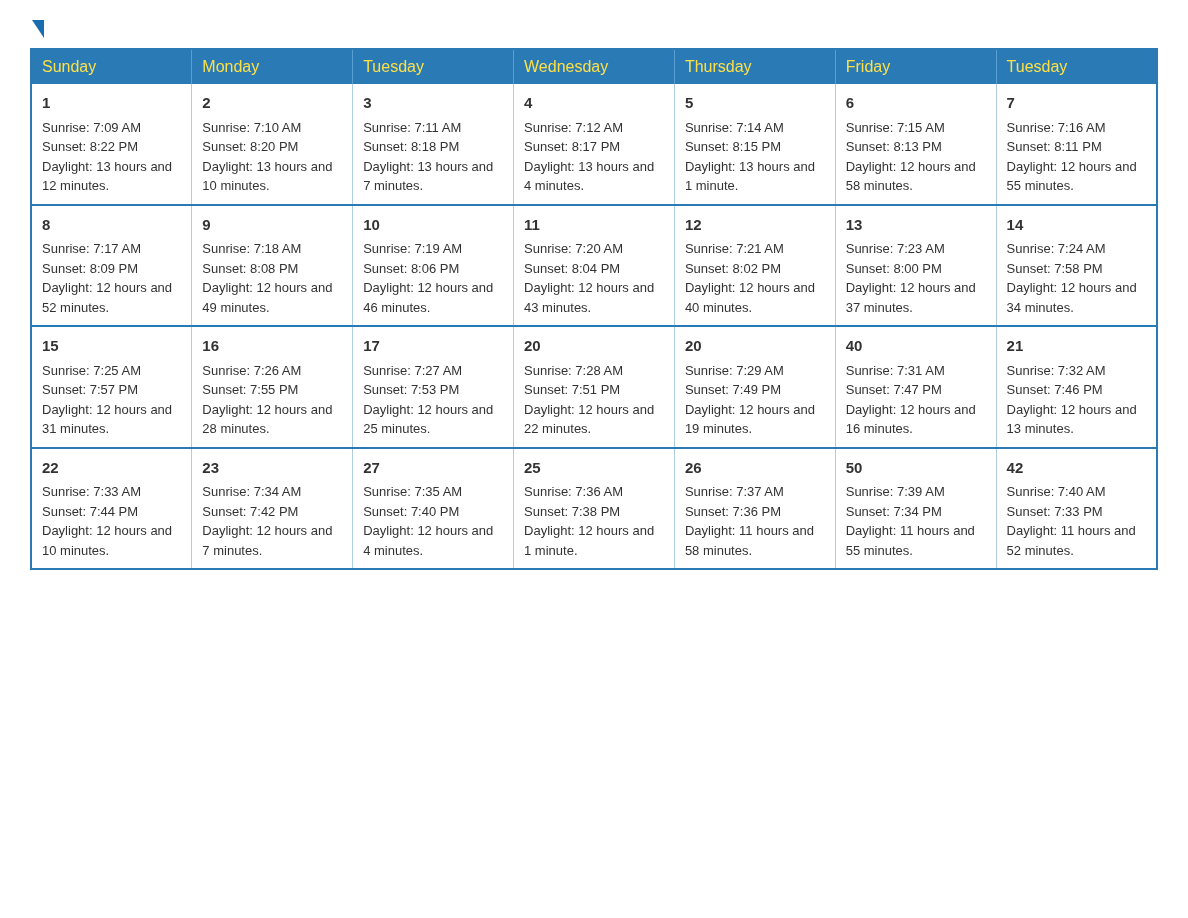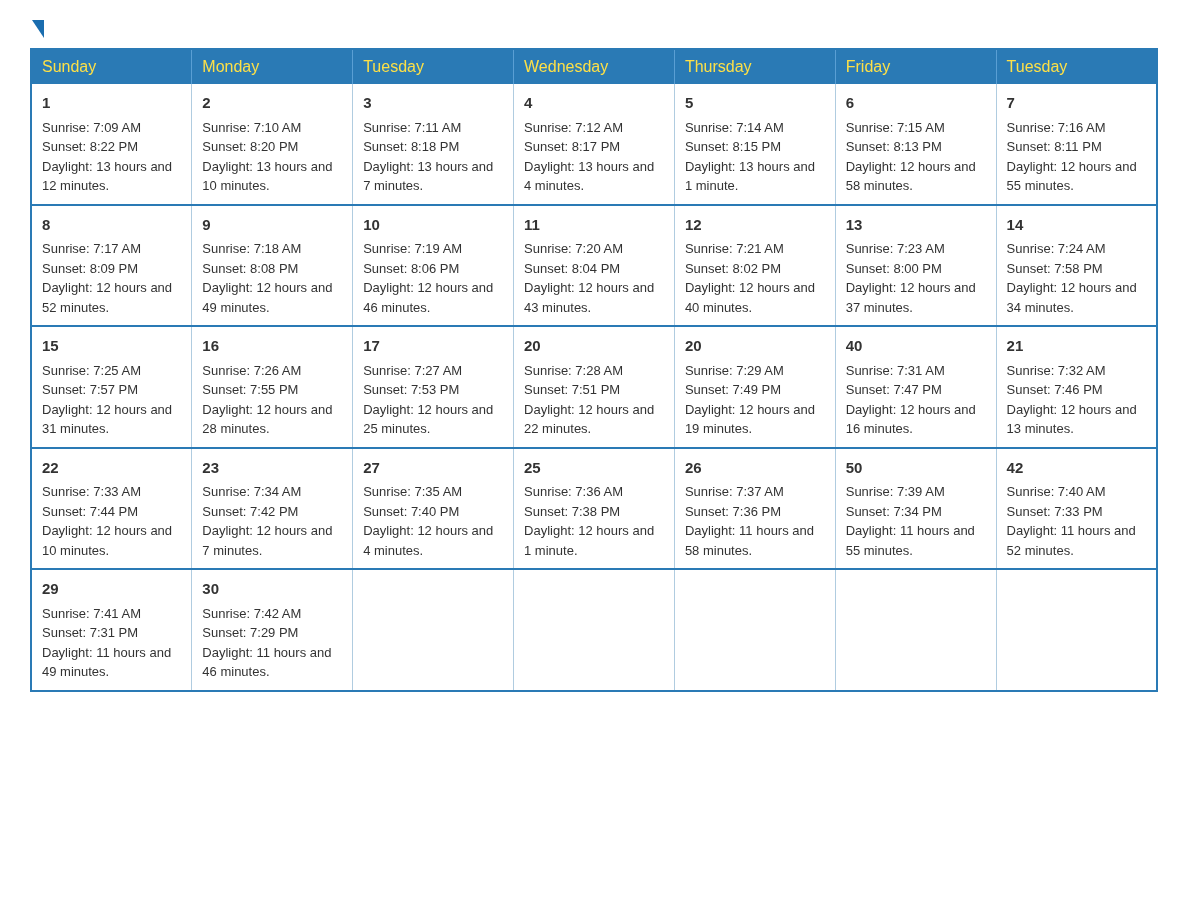--- a/index.html
+++ b/index.html
@@ -150,23 +150,14 @@
       </tr>
       <tr>
         <td><span class="day-num">22</span>Sunrise: 7:33 AM<br>Sunset: 7:44 PM<br>Daylight: 12 hours and 10 minutes.</td>
         <td><span class="day-num">23</span>Sunrise: 7:34 AM<br>Sunset: 7:42 PM<br>Daylight: 12 hours and 7 minutes.</td>
         <td><span class="day-num">27</span>Sunrise: 7:35 AM<br>Sunset: 7:40 PM<br>Daylight: 12 hours and 4 minutes.</td>
         <td><span class="day-num">25</span>Sunrise: 7:36 AM<br>Sunset: 7:38 PM<br>Daylight: 12 hours and 1 minute.</td>
         <td><span class="day-num">26</span>Sunrise: 7:37 AM<br>Sunset: 7:36 PM<br>Daylight: 11 hours and 58 minutes.</td>
         <td><span class="day-num">50</span>Sunrise: 7:39 AM<br>Sunset: 7:34 PM<br>Daylight: 11 hours and 55 minutes.</td>
         <td><span class="day-num">42</span>Sunrise: 7:40 AM<br>Sunset: 7:33 PM<br>Daylight: 11 hours and 52 minutes.</td>
       </tr>
-      <tr>
-        <td><span class="day-num">29</span>Sunrise: 7:41 AM<br>Sunset: 7:31 PM<br>Daylight: 11 hours and 49 minutes.</td>
-        <td><span class="day-num">30</span>Sunrise: 7:42 AM<br>Sunset: 7:29 PM<br>Daylight: 11 hours and 46 minutes.</td>
-        <td></td>
-        <td></td>
-        <td></td>
-        <td></td>
-        <td></td>
-      </tr>
     </tbody>
 </table>
 
 </body></html>

